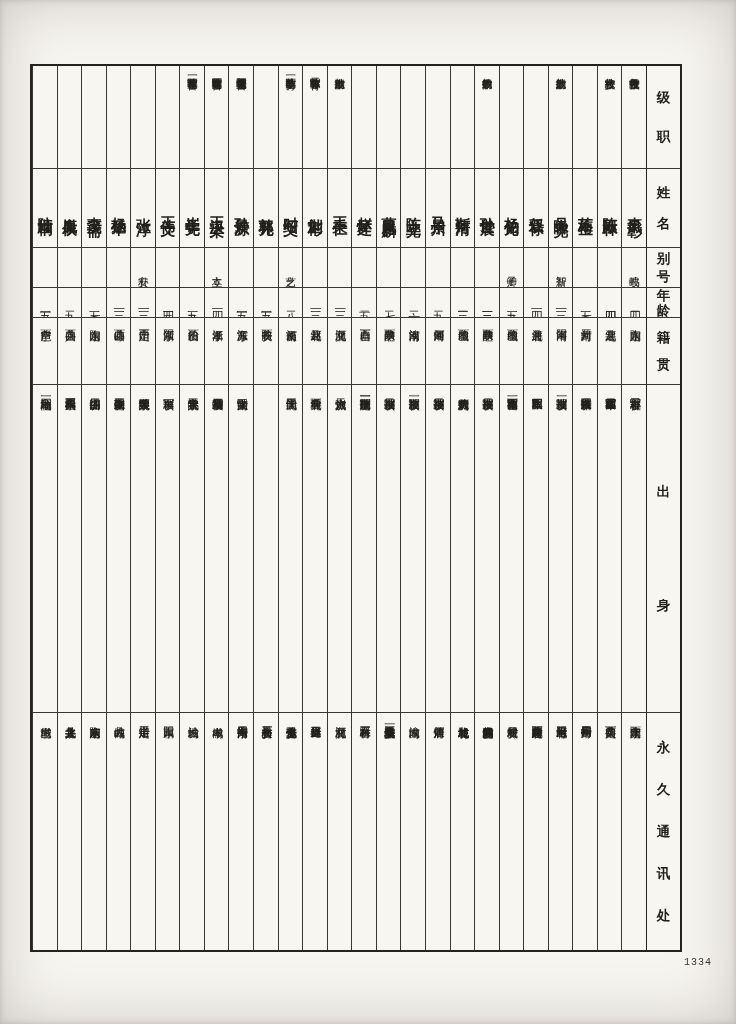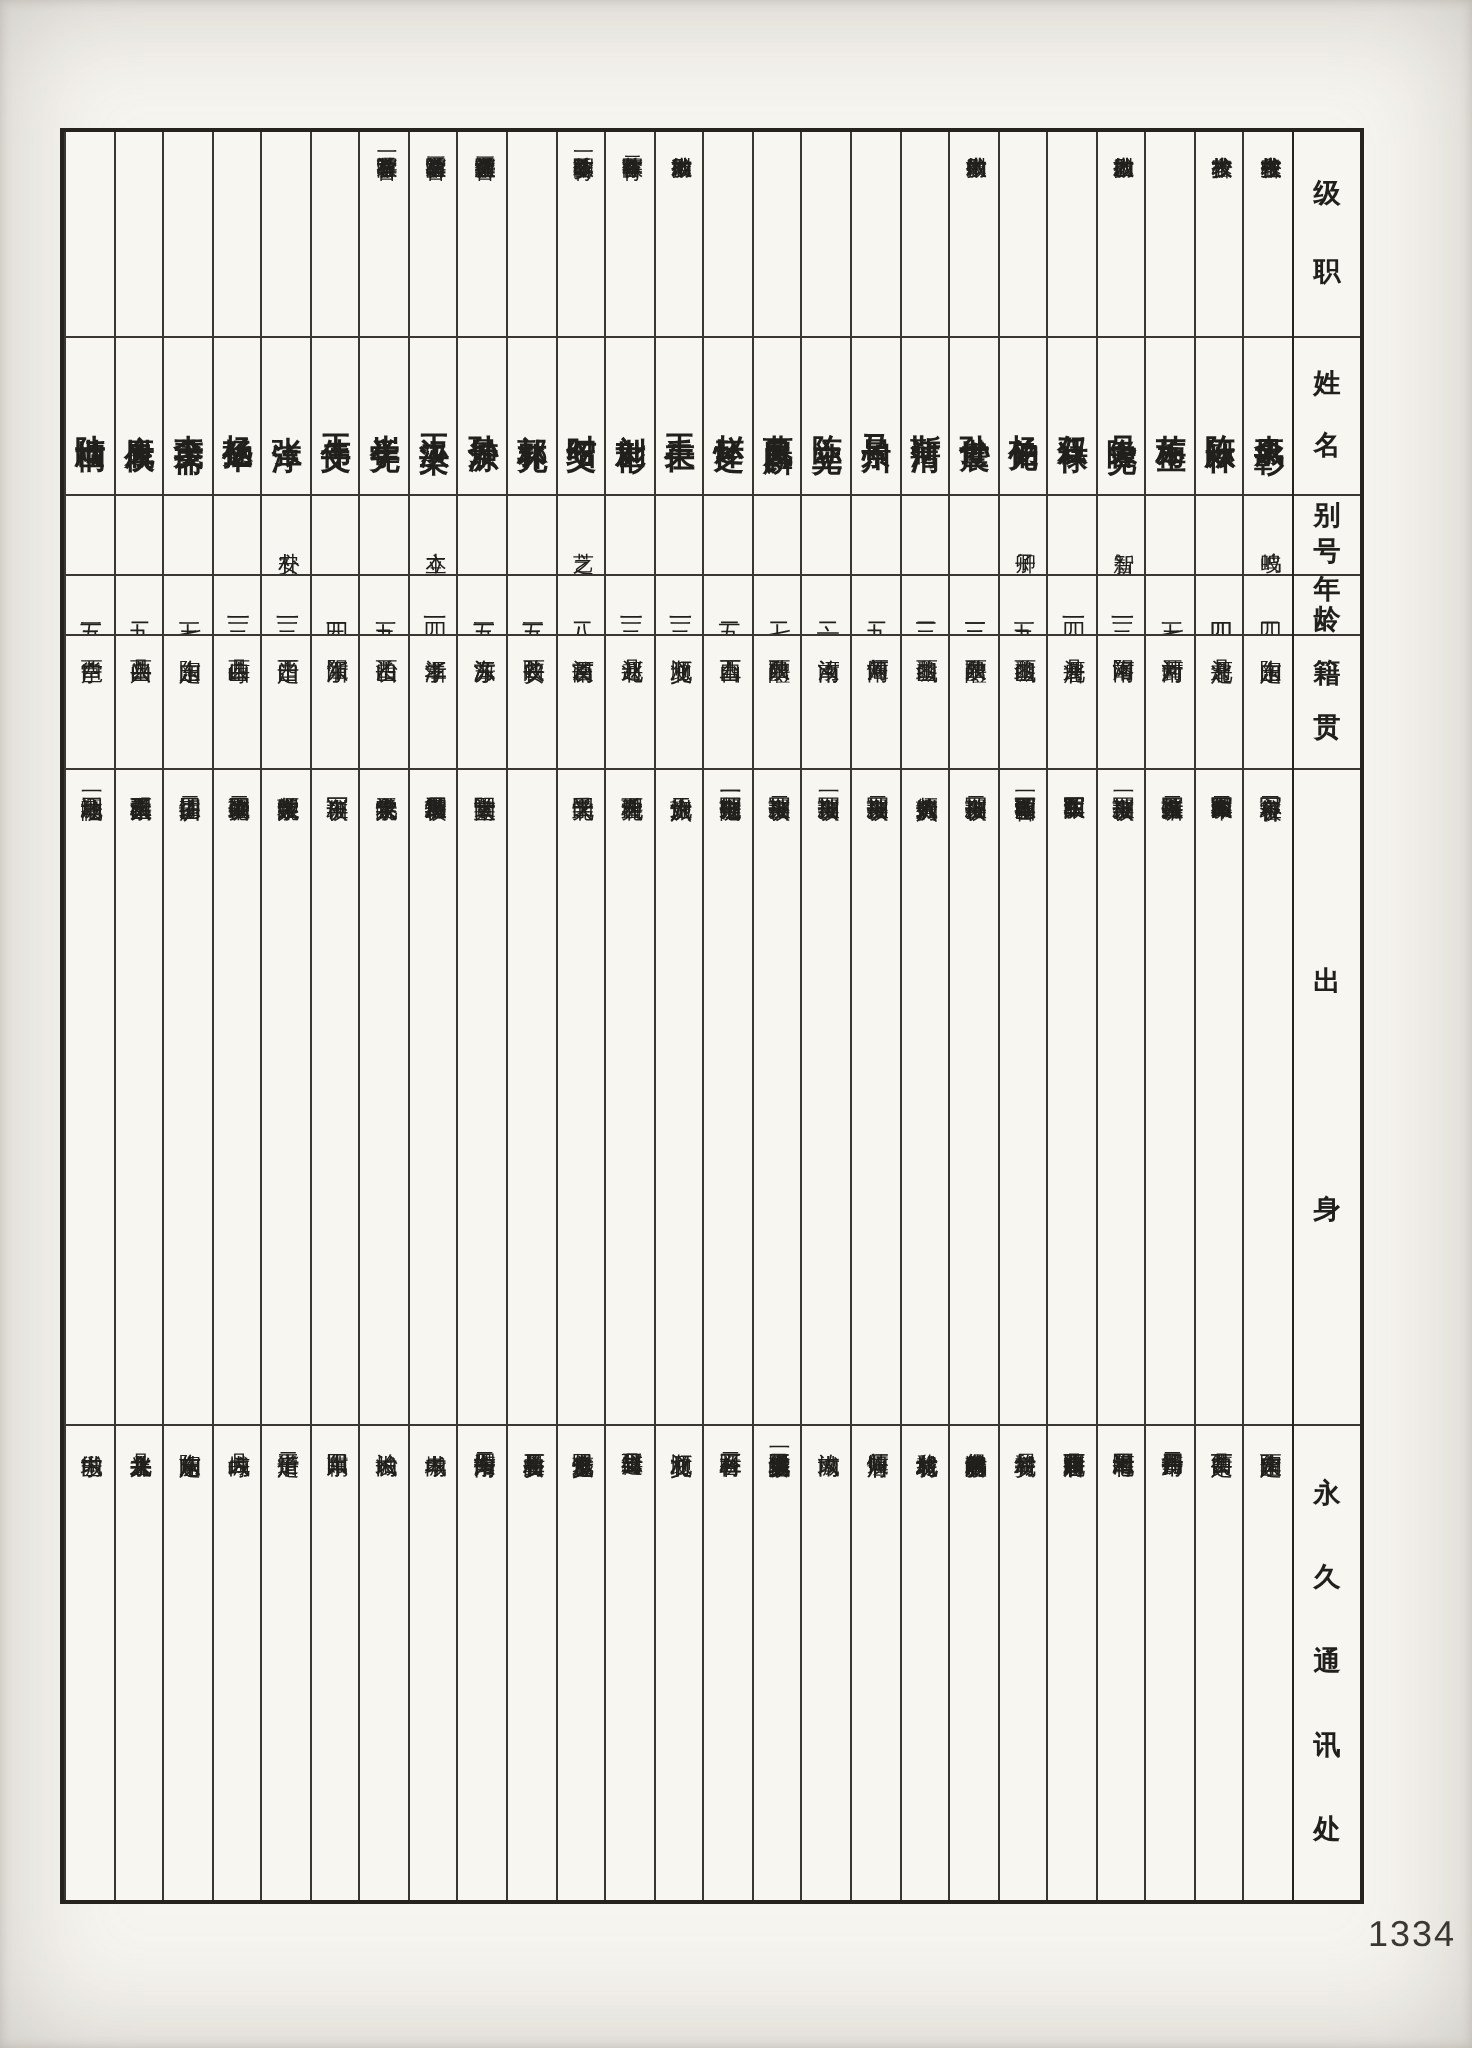--- a/index.html
+++ b/index.html
@@ -65,22 +65,22 @@
     align-items:center;
     justify-content:space-evenly;
     font-size:13.5px;
     font-weight:bold;
     letter-spacing:0;
     padding:0;
   }
   .page-number{
     position:absolute;
     left:684px;top:957px;
-    font-family:Liberation Sans, sans-serif;
-    font-size:18px;
+    font-family:Liberation Mono, monospace;
+    font-size:10px;
     letter-spacing:1px;
     color:#3a3631;
     text-align:center;
   }
 </style>
 </head>
 <body>
 
 <div class="page">
 

